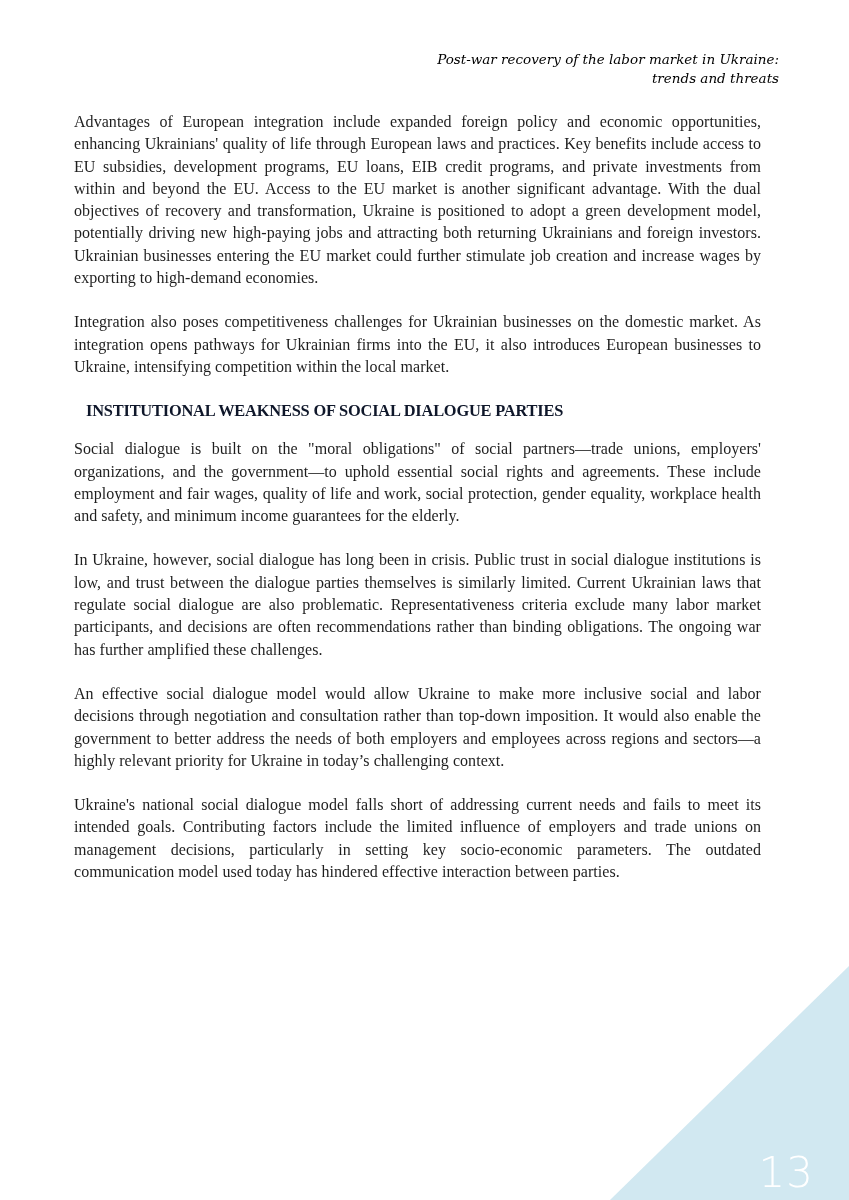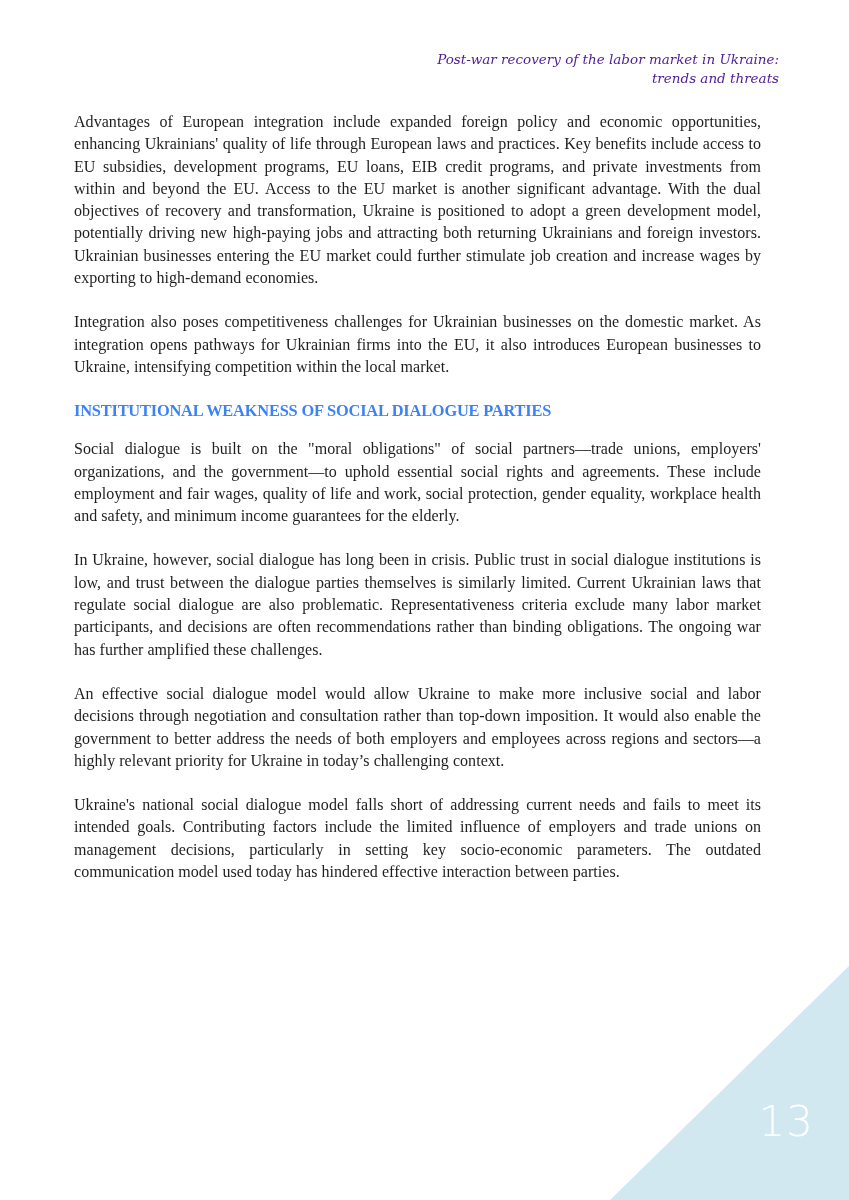--- a/index.html
+++ b/index.html
@@ -25,52 +25,52 @@
   }
   .running-header {
     position: absolute;
     right: 70px;
     top: 50px;
     text-align: right;
     font-family: "DejaVu Serif", "Liberation Serif", serif;
     font-style: italic;
     font-size: 13.5px;
     line-height: 19px;
-    color: #4c1d95;
+    color: #000000;
   }
   .running-header span { display: block; }
   .content {
     position: absolute;
     left: 74px;
     top: 111px;
     width: 687px;
   }
   .content p {
     margin: 0 0 22px 0;
     font-size: 14.6px;
     line-height: 22.3px;
     text-align: justify;
     font-family: "Liberation Serif", "DejaVu Serif", serif;
     font-size: 16px;
     letter-spacing: 0.05px;
   }
   .content h2 {
-    margin: 0;
+    margin: 12px;
     font-family: "Liberation Serif", "DejaVu Serif", serif;
     font-weight: bold;
     font-size: 16.4px;
     line-height: 22px;
-    color: #3b82f6;
+    color: #0f172a;
     letter-spacing: -0.2px;
   }
   .content h2 + p { margin-top: 16px; }
   .page-number {
     position: absolute;
     right: 35px;
-    top: 1097px;
+    top: 1148px;
     font-family: "DejaVu Sans", "Liberation Sans", sans-serif;
     font-weight: 200;
     font-size: 42px;
     line-height: 50px;
     color: #ffffff;
     letter-spacing: 1px;
   }
 </style>
 </head>
 <body>

